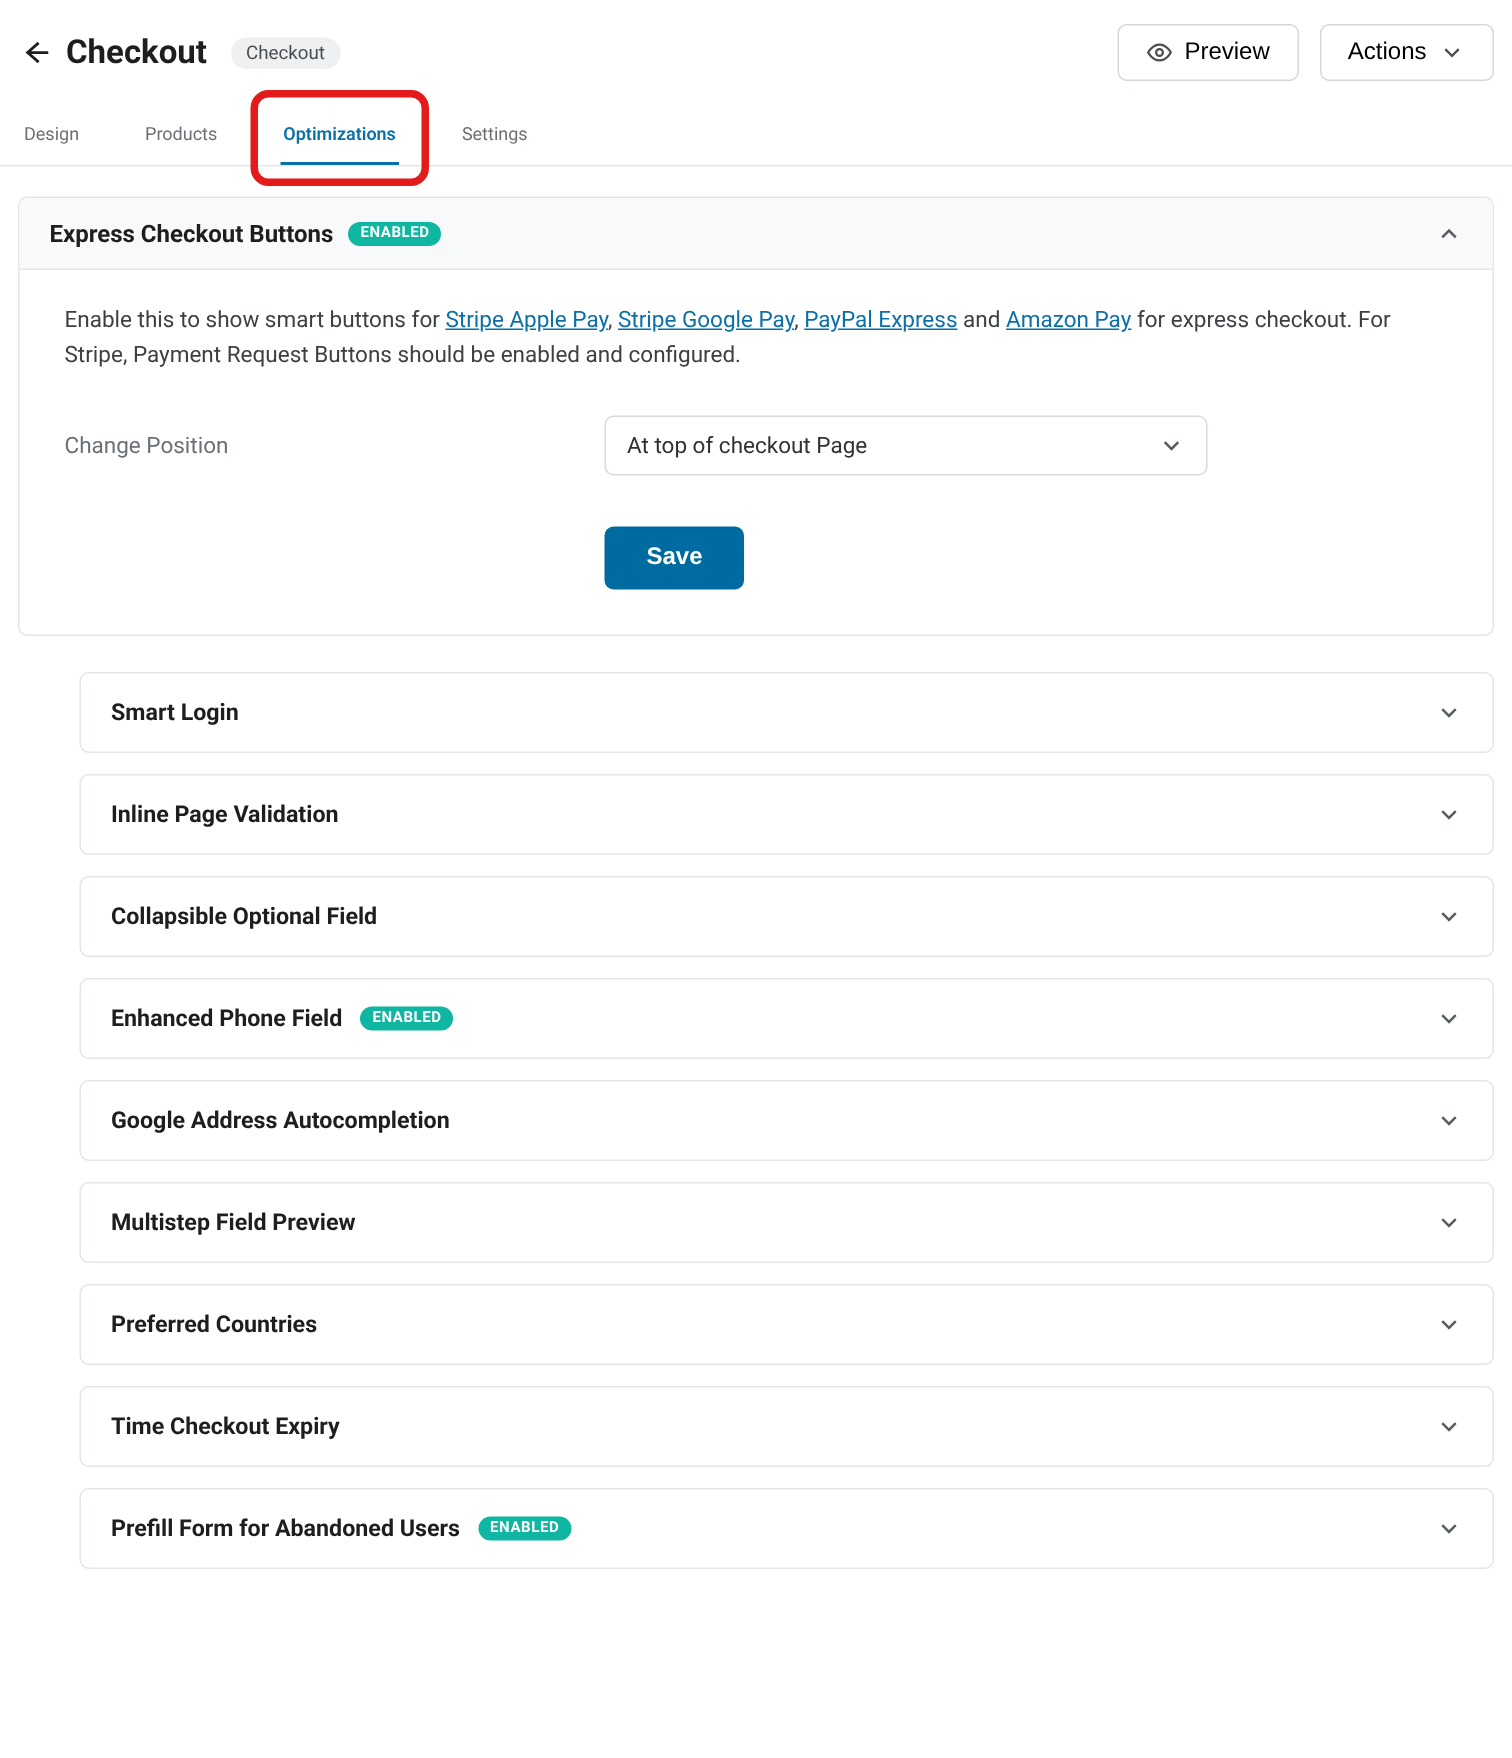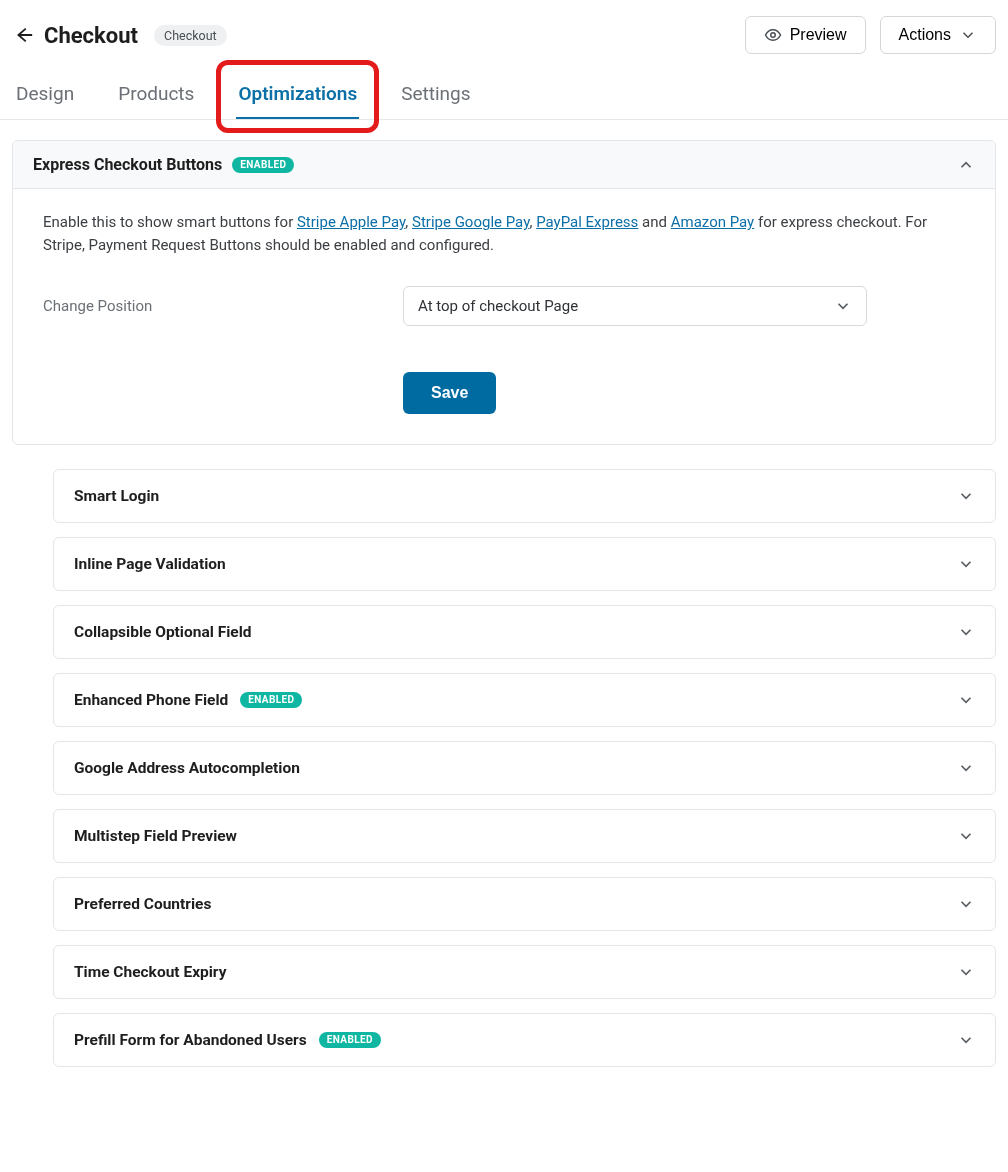--- a/index.html
+++ b/index.html
@@ -49,21 +49,21 @@
   .tabs {
     display:flex;
     gap: 36px;
     padding: 0 12px;
     border-bottom: 1px solid #e5e7eb;
     margin-top: 8px;
   }
   .tab {
     padding: 10px 4px 14px 4px;
     color: #6b7076;
-    font-size: 19px;
+    font-size: 12px;
     cursor:pointer;
     position:relative;
   }
   .tab.active {
     color: #0b6fa8;
     font-weight: 600;
   }
   .tab.active::after{
     content:"";
     position:absolute;
@@ -115,30 +115,30 @@
     width:20px; height:20px; border-radius:50%;
     border:2px solid #c6cad0;
     display:flex; align-items:center; justify-content:center;
   }
   .radio-circle.checked{ border-color:#0b6fa8;}
   .radio-dot{ width:10px; height:10px; border-radius:50%; background:#0b6fa8;}
   .select-box{
     border:1px solid #d6d9dd;
     border-radius:6px;
     padding: 10px 14px;
-    width: 464px;
+    width: 402px;
     display:flex;
     justify-content:space-between;
     align-items:center;
     font-size:15px;
     color:#2f3236;
     cursor:pointer;
   }
   .save-btn{
-    margin-top: 46px;
+    margin-top: 34px;
     margin-left: 360px;
     background:#006ba1;
     color:#fff;
     border:none;
     padding: 12px 28px;
     border-radius:6px;
     font-size:16px;
     font-weight:700;
     cursor:pointer;
   }

